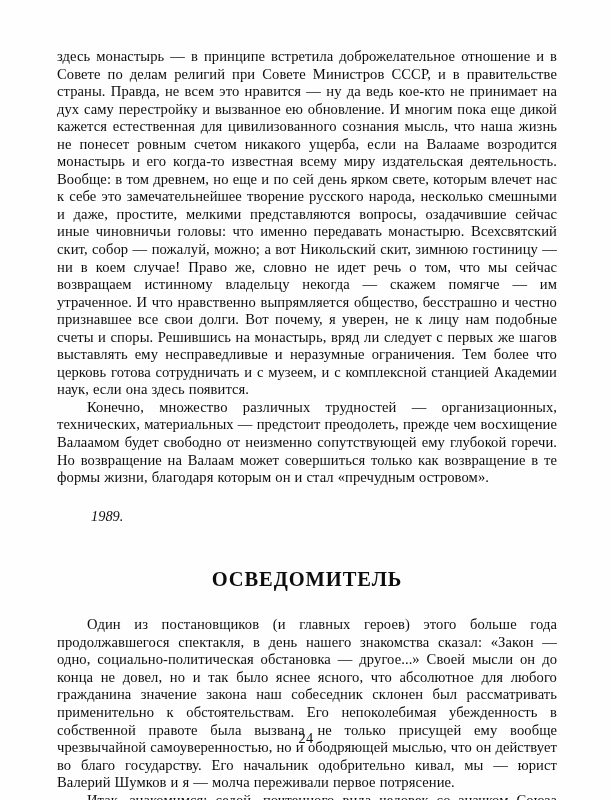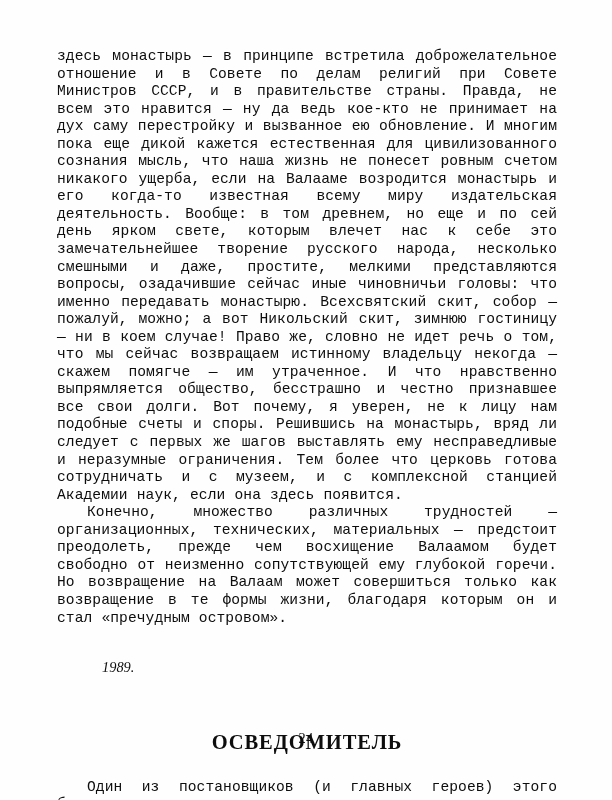--- a/index.html
+++ b/index.html
@@ -33,29 +33,28 @@
   p.body-par {
     margin: 0;
     font-size: 14.6px;
     line-height: 17.55px;
     text-align: justify;
     text-indent: 30px;
     -webkit-hyphens: none;
     hyphens: none;
     word-spacing: 0.02em;
     letter-spacing: 0.005em;
-    font-family: Liberation Mono, monospace;
   }
 
   p.no-indent {
     text-indent: 0;
   }
 
   .date-line {
-    margin: 15px;
+    margin: 4px;
     padding-top: 17px;
     font-size: 14.4px;
     line-height: 17.55px;
     font-style: italic;
     text-indent: 30px;
     text-align: left;
   }
 
   h2.section-title {
     margin: 0;

